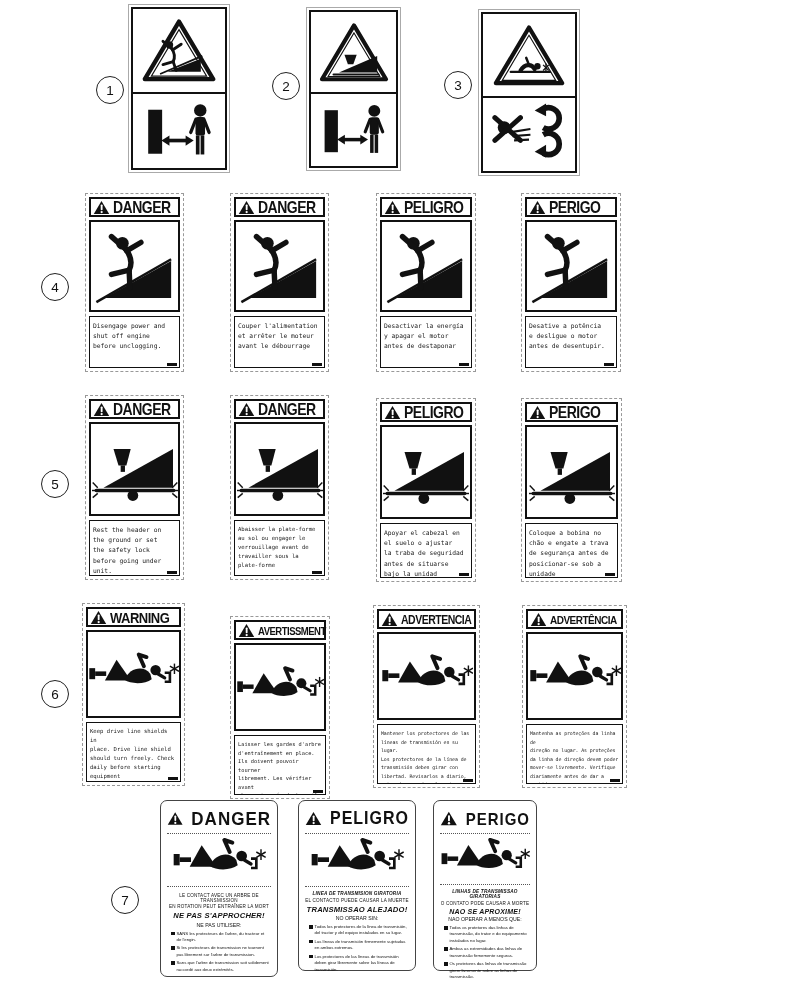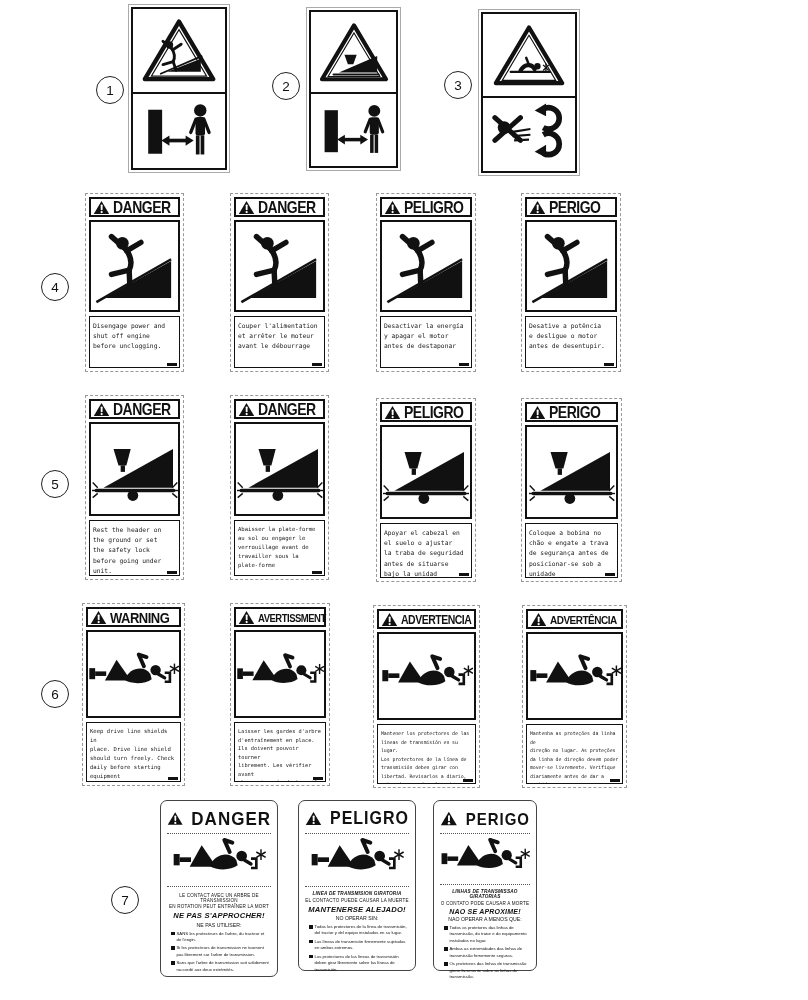--- a/index.html
+++ b/index.html
@@ -415,21 +415,21 @@
     <div class="txt" style="font-size:5.6px;">
       <div>Keep drive line shields in</div>
       <div>place. Drive line shield</div>
       <div>should turn freely. Check</div>
       <div>daily before starting</div>
       <div>equipment</div>
       <div class="pn"></div>
     </div>
   </div>
 
-  <div class="decal" style="left:230px;top:603px;width:100px;height:183px;">
+  <div class="decal" style="left:230px;top:616px;width:100px;height:183px;">
     <div class="hdr">
         <svg>
           <use href="#s-excl-tri"></use>
         </svg>
         <span class="htxt" style="font-size:9.5px;">AVERTISSMENT</span>
       </div>
     <div class="pict" style="height:88px;">
         <svg width="92" height="48">
           <use href="#s-driveline"></use>
         </svg>
@@ -540,21 +540,21 @@
     <div class="dotline"></div>
     <div class="bigpict">
         <svg width="104" height="48">
           <use href="#s-driveline"></use>
         </svg>
       </div>
     <div class="dotline"></div>
     <div class="bigtxt">
       <div class="t1">LINEA DE TRANSMISION GIRATORIA</div>
       <div class="t2">EL CONTACTO PUEDE CAUSAR LA MUERTE</div>
-      <div class="keep">MANTENERSE ALEJADO!</div>
+      <div class="keep">TRANSMISSAO ALEJADO!</div>
       <div class="sub">NO OPERAR SIN:</div>
       <div class="bullets">
         <div class="b">
             <span class="sq"></span>
             <span>Todos los protectores de la línea de transmisión, del tractor y del equipo instalados en su lugar.</span>
           </div>
         <div class="b">
             <span class="sq"></span>
             <span>Las líneas de transmisión firmemente sujetadas en ambos extremos.</span>
           </div>

